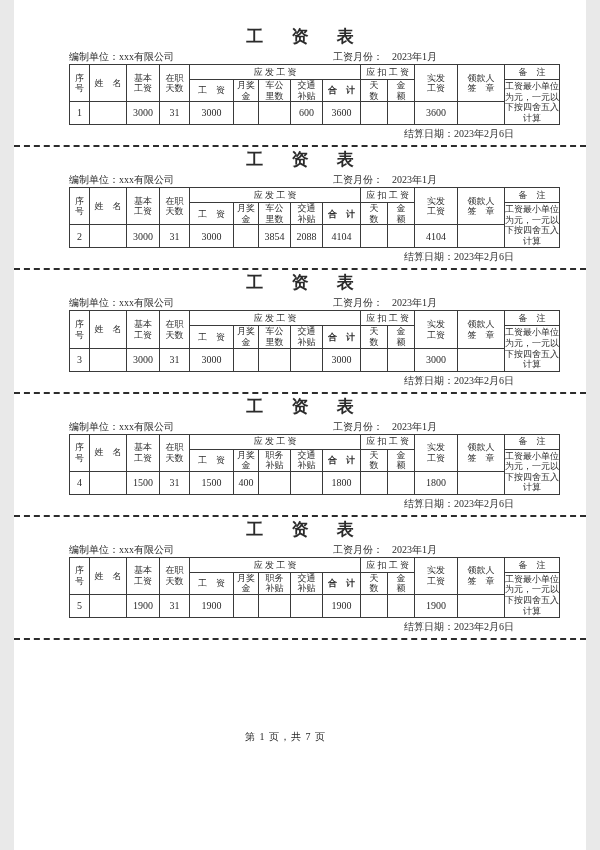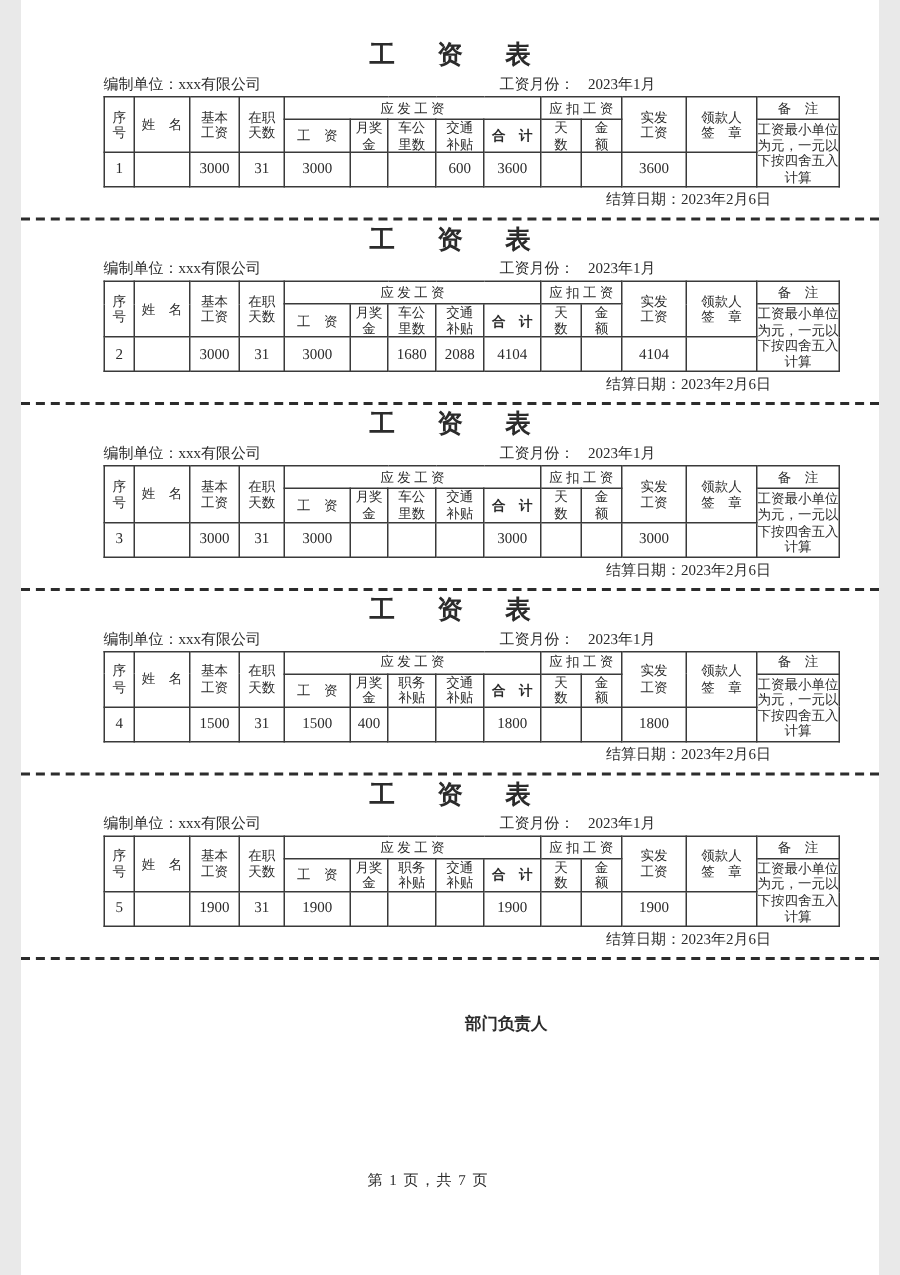--- a/index.html
+++ b/index.html
@@ -187,21 +187,21 @@
         <td>金　额</td>
         <td rowspan="2" class="remark-note">工资最小单位为元，一元以下按四舍五入计算</td>
       </tr>
       <tr class="dr">
         <td>2</td>
         <td></td>
         <td>3000</td>
         <td>31</td>
         <td>3000</td>
         <td></td>
-        <td>1680</td>
+        <td>3854</td>
         <td>2088</td>
         <td>4104</td>
         <td></td>
         <td></td>
         <td>4104</td>
         <td></td>
       </tr>
     </tbody>
         </table>
 
@@ -436,18 +436,17 @@
     </tbody>
         </table>
 
     <div class="settle"><span>结算日期：</span><span>2023年2月6日</span></div>
 
     <div class="dash"></div>
   </section>
 </div>
 
   <div class="signature">
-    <div>部门负责人</div>
   </div>
 
   <div class="footer">第 1 页，共 7 页</div>
 
 </div>
 
 </body></html>

